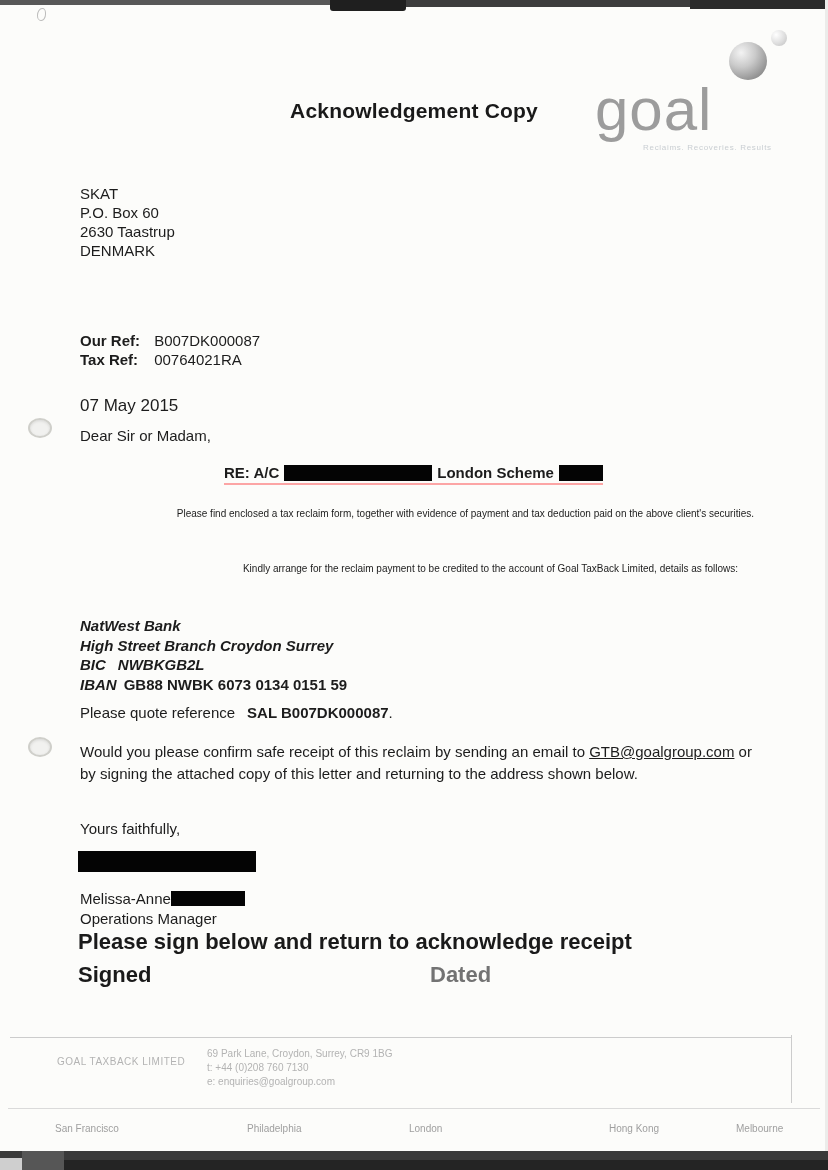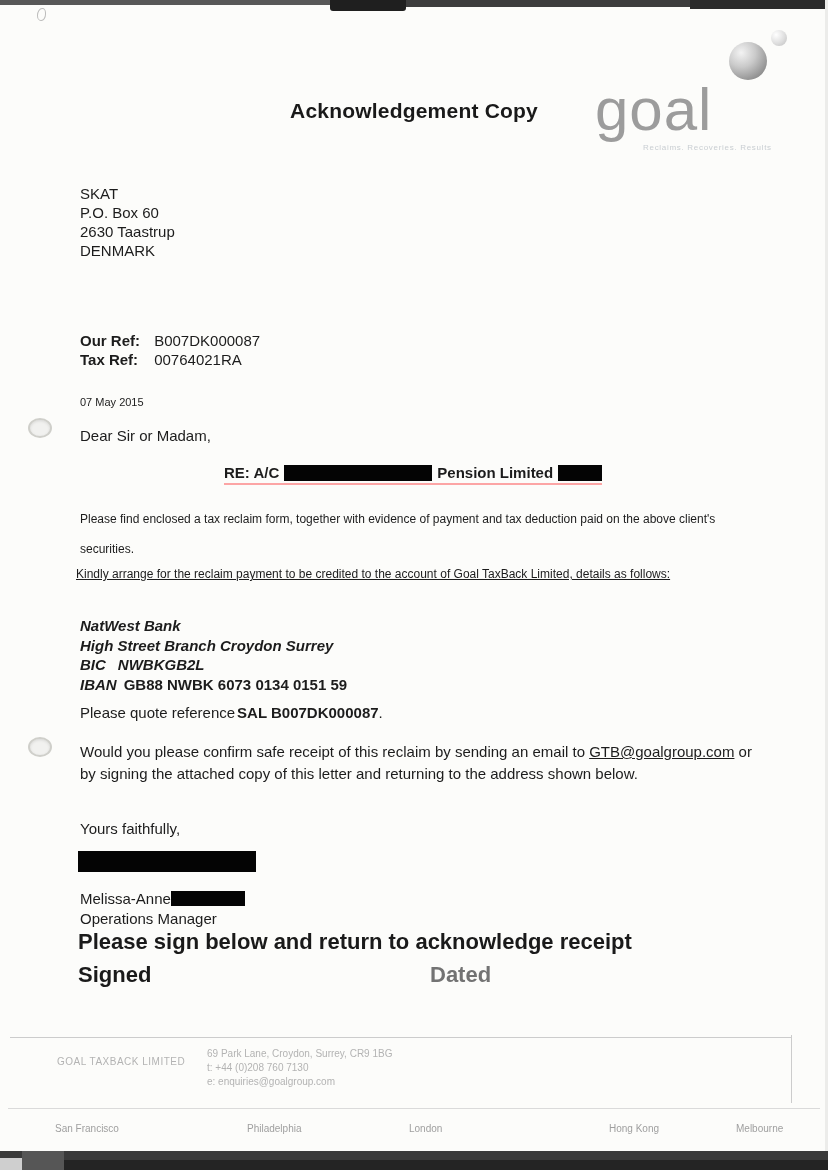--- a/index.html
+++ b/index.html
@@ -45,40 +45,40 @@
   .ball-lg { left:136px; top:12px; width:38px; height:38px;
              background: radial-gradient(circle at 32% 28%, #f3f3f3 0%, #cacaca 38%, #8f8f8f 78%, #838383 100%); }
   .ball-sm { left:178px; top:0; width:16px; height:16px;
              background: radial-gradient(circle at 32% 30%, #ffffff 0%, #dedede 55%, #bdbdbd 100%); }
   .logo-tagline { position:absolute; left:50px; top:113px; font-size:8px; color:#c9ced2; letter-spacing:0.7px; white-space:nowrap; }
 
   
   .recipient { left:80px; top:184px; font-size:15px; line-height:19px; }
   .refs { left:80px; top:331px; font-size:15px; line-height:19px; }
   .ref-label { display:inline-block; width:70px; font-weight:700; }
-  .date-line { left:80px; top:396px; font-size:11px; }
+  .date-line { left:80px; top:396px; font-size:17px; }
   .salutation { left:80px; top:427px; font-size:15px;text-align:right; }
 
   .subject { left:224px; top:464px; display:flex; align-items:center; gap:5px;
              border-bottom:2px solid #fca5a5; padding-bottom:2px;
              font-size:15px; font-weight:700; }
   .redact { background:#040404; }
   .redact-acct { width:148px; height:16px; }
   .redact-scheme { width:44px; height:16px; }
 
-  .para { font-size:12px; line-height:30px; }
+  .para { font-size:10px; line-height:20px;text-align:right; }
   .para-1 { left:80px; top:504px; width:674px; }
-  .para-2 { left:76px; top:559px; width:674px;text-decoration:underline; }
+  .para-2 { left:64px; top:559px; width:674px; }
 
   .bank { left:80px; top:616px; font-size:15px; line-height:19.5px; font-weight:700; font-style:italic; }
   .bank .gap { display:inline-block; width:12px; }
   .bank .upright { font-style:normal; }
 
   .quote-line { left:80px; top:704px; font-size:15px; }
-  .quote-ref { font-weight:700; margin-left:2px; }
+  .quote-ref { font-weight:700; margin-left:12px; }
 
   .confirm { left:80px; top:741px; width:678px; font-size:15px; line-height:22px; }
   .email-link { color:#1c1c1c; text-decoration:underline; }
 
   .valediction { left:80px; top:820px; font-size:15px; }
   .sig-redact { left:78px; top:851px; width:178px; height:21px; background:#040404; }
   .name-line { left:80px; top:890px; font-size:15px; display:flex; align-items:center; }
   .name-redact { width:74px; height:15px; background:#040404; }
   .role-line { left:80px; top:910px; font-size:15px; }
 
@@ -141,21 +141,21 @@
       <span>00764021RA</span>
     </div>
   </div>
 
   <div class="abs date-line">07 May 2015</div>
   <div class="abs salutation">Dear Sir or Madam,</div>
 
   <div class="abs subject">
     <span>RE: A/C</span>
     <span class="redact redact-acct"></span>
-    <span>Pension Limited</span>
+    <span>London Scheme</span>
     <span class="redact redact-scheme"></span>
   </div>
 
   <div class="abs para para-1">Please find enclosed a tax reclaim form, together with evidence of payment and tax deduction paid on the above client's securities.</div>
   <div class="abs para para-2">Kindly arrange for the reclaim payment to be credited to the account of Goal TaxBack Limited, details as follows:</div>
 
   <div class="abs bank">
     <div>NatWest Bank</div>
     <div>High Street Branch Croydon Surrey</div>
     <div>

